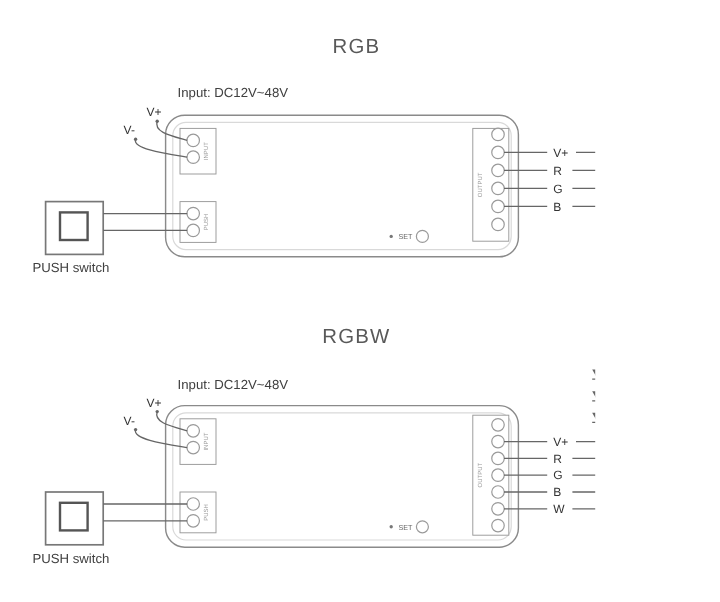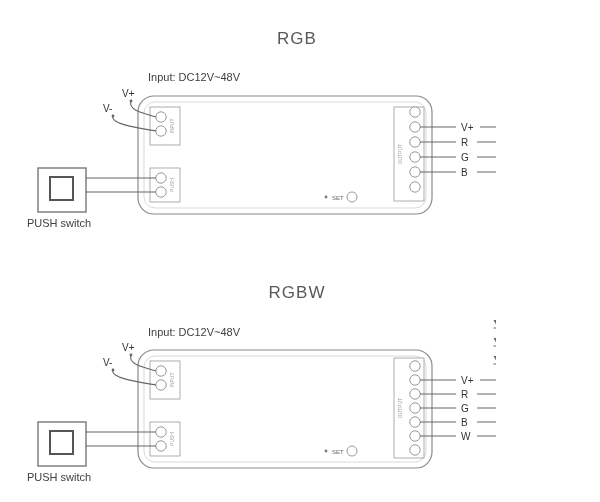--- a/index.html
+++ b/index.html
@@ -1,20 +1,20 @@
 <!DOCTYPE html>
 <html><head>
 <meta charset="utf-8">
 <style>
   html,body { margin:0; padding:0; background:#ffffff; }
   .page { position:relative; width:496px; height:502px; background:#ffffff; overflow:hidden;
           font-family:"Liberation Sans", sans-serif;border-radius:20px; }
   .diagram { position:absolute; left:0; width:600px; height:250px; }
   .d1 { top:0; }
-  .d2 { top:252px; }
+  .d2 { top:240px; }
   svg text { font-family:"Liberation Sans", sans-serif; }
   .title { font-size:17px; fill:#595959; letter-spacing:1px; }
   .lbl   { font-size:11px; fill:#404040; }
   .vlbl  { font-size:10px; fill:#333333; }
   .olbl  { font-size:10px; fill:#333333; }
   .tiny  { font-size:6px;  fill:#666666; }
   .rot   { font-size:5px;  fill:#999999; text-anchor:middle; }
   .wire  { stroke:#666666; stroke-width:1.1; fill:none; }
   .body  { fill:#ffffff; stroke:#8a8a8a; stroke-width:1.2; }
   .inner { fill:none; stroke:#d9d9d9; stroke-width:1; }

